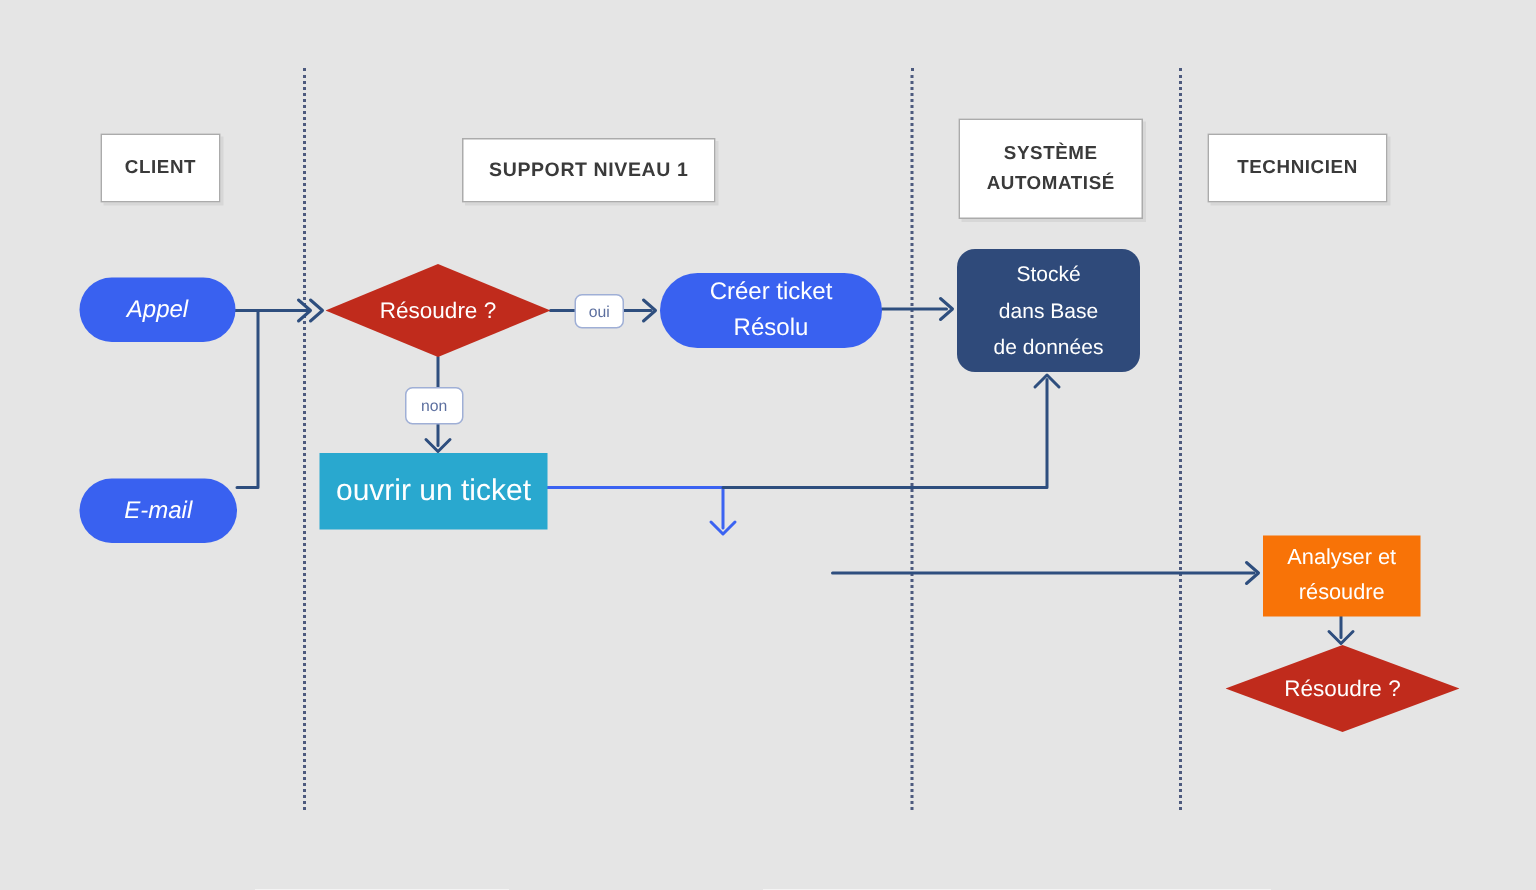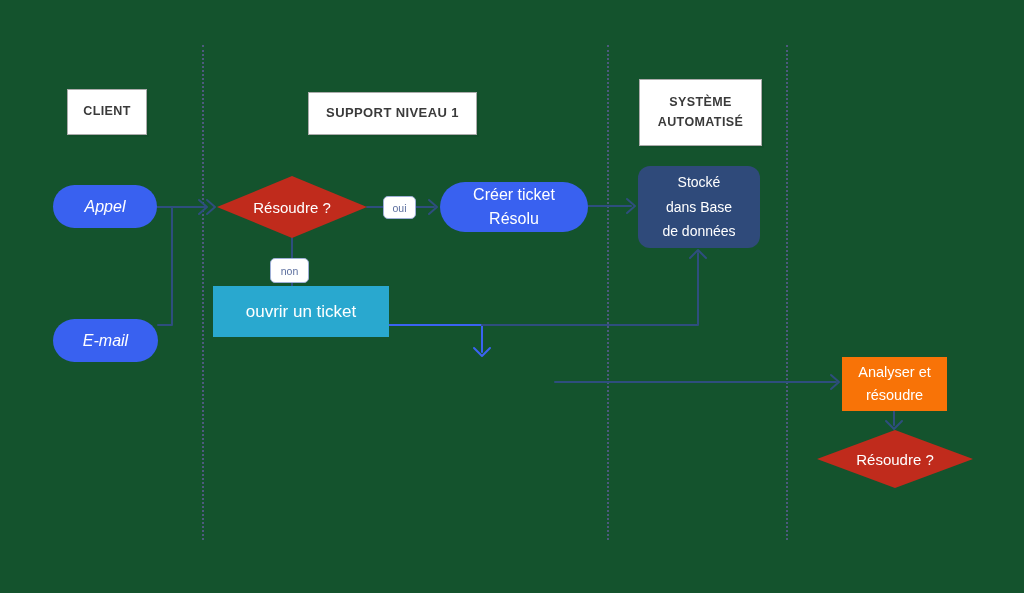--- a/index.html
+++ b/index.html
@@ -1,17 +1,17 @@
 <!DOCTYPE html>
 <html><head>
 <meta charset="utf-8">
 <style>
   html,body{margin:0;padding:0;background:#ffffff;}
   .canvas{
-    position:relative;width:1024px;height:593px;background:#14532d;overflow:hidden;
+    position:relative;width:1024px;height:593px;background:#e5e5e5;overflow:hidden;
     font-family:"Liberation Sans","DejaVu Sans",sans-serif;
   }
   
   .lane-divider{position:absolute;top:45px;height:495px;width:0;border-left:2px dotted #4d5a7e;z-index:1;}
   
   .edges{position:absolute;left:0;top:0;width:1024px;height:593px;z-index:2;}
   .edges polyline,.edges path{fill:none;stroke:#2E4E7E;stroke-width:2;stroke-linecap:round;stroke-linejoin:round;}
   .edges .blue{stroke:#3B63F2;}
   
   .lane-header{
@@ -85,35 +85,36 @@
     <g>
       <polyline points="894,411 894,425"></polyline>
       <polyline points="886,421 894,429 902,421"></polyline>
     </g>
   </svg>
 
   <div class="lane-header" style="left:67px;top:89px;width:78px;height:44px">CLIENT</div>
   <div class="lane-header" style="left:308px;top:92px;width:167px;height:41px;font-size:13px">SUPPORT NIVEAU 1</div>
   <div class="lane-header" style="left:639px;top:79px;width:121px;height:65px">SYSTÈME
 AUTOMATISÉ</div>
+  <div class="lane-header" style="left:805px;top:89px;width:118px;height:44px">TECHNICIEN</div>
 
   <div class="node pill" style="left:53px;top:185px;width:104px;height:43px">Appel</div>
 
   <div class="node pill" style="left:53px;top:319px;width:105px;height:43px">E-mail</div>
 
   <div class="node diamond" style="left:217px;top:176px;width:150px;height:62px">Résoudre ?</div>
 
   <div class="node pill-lg" style="left:440px;top:182px;width:148px;height:50px">Créer ticket
 Résolu</div>
 
   <div class="node rrect-navy" style="left:638px;top:166px;width:122px;height:82px">Stocké
 dans Base
 de données</div>
 
-  <div class="node rect-cyan" style="left:213px;top:286px;width:176px;height:51px;font-size:17px">ouvrir un ticket</div>
+  <div class="node rect-cyan" style="left:213px;top:302px;width:152px;height:51px;font-size:20px">ouvrir un ticket</div>
 
 
   <div class="node rect-orange" style="left:842px;top:357px;width:105px;height:54px">Analyser et
 résoudre</div>
 
   <div class="node diamond" style="left:817px;top:430px;width:156px;height:58px">Résoudre ?</div>
 
   <div class="edge-label" style="left:383px;top:196px;width:31px;height:21px">oui</div>
   <div class="edge-label" style="left:270px;top:258px;width:37px;height:23px">non</div>
 

